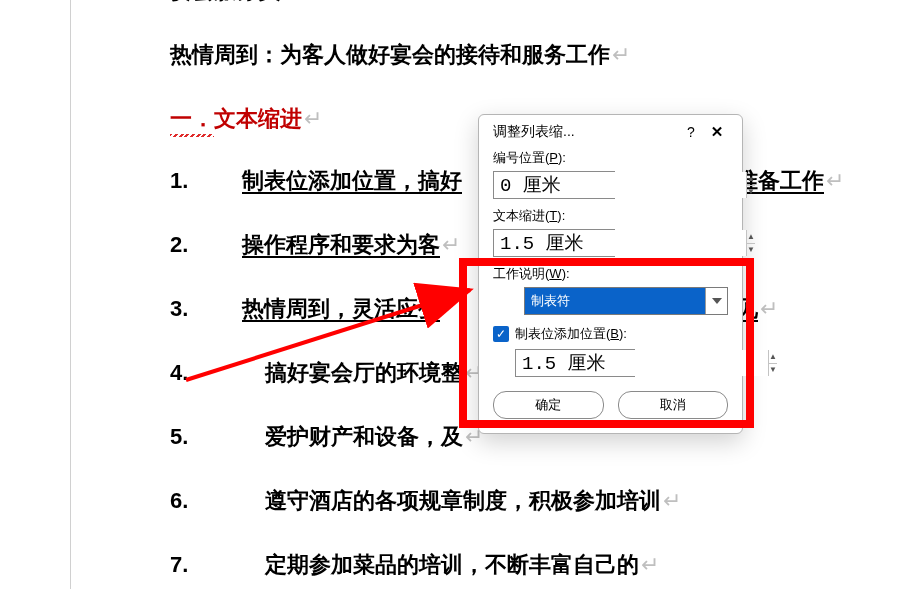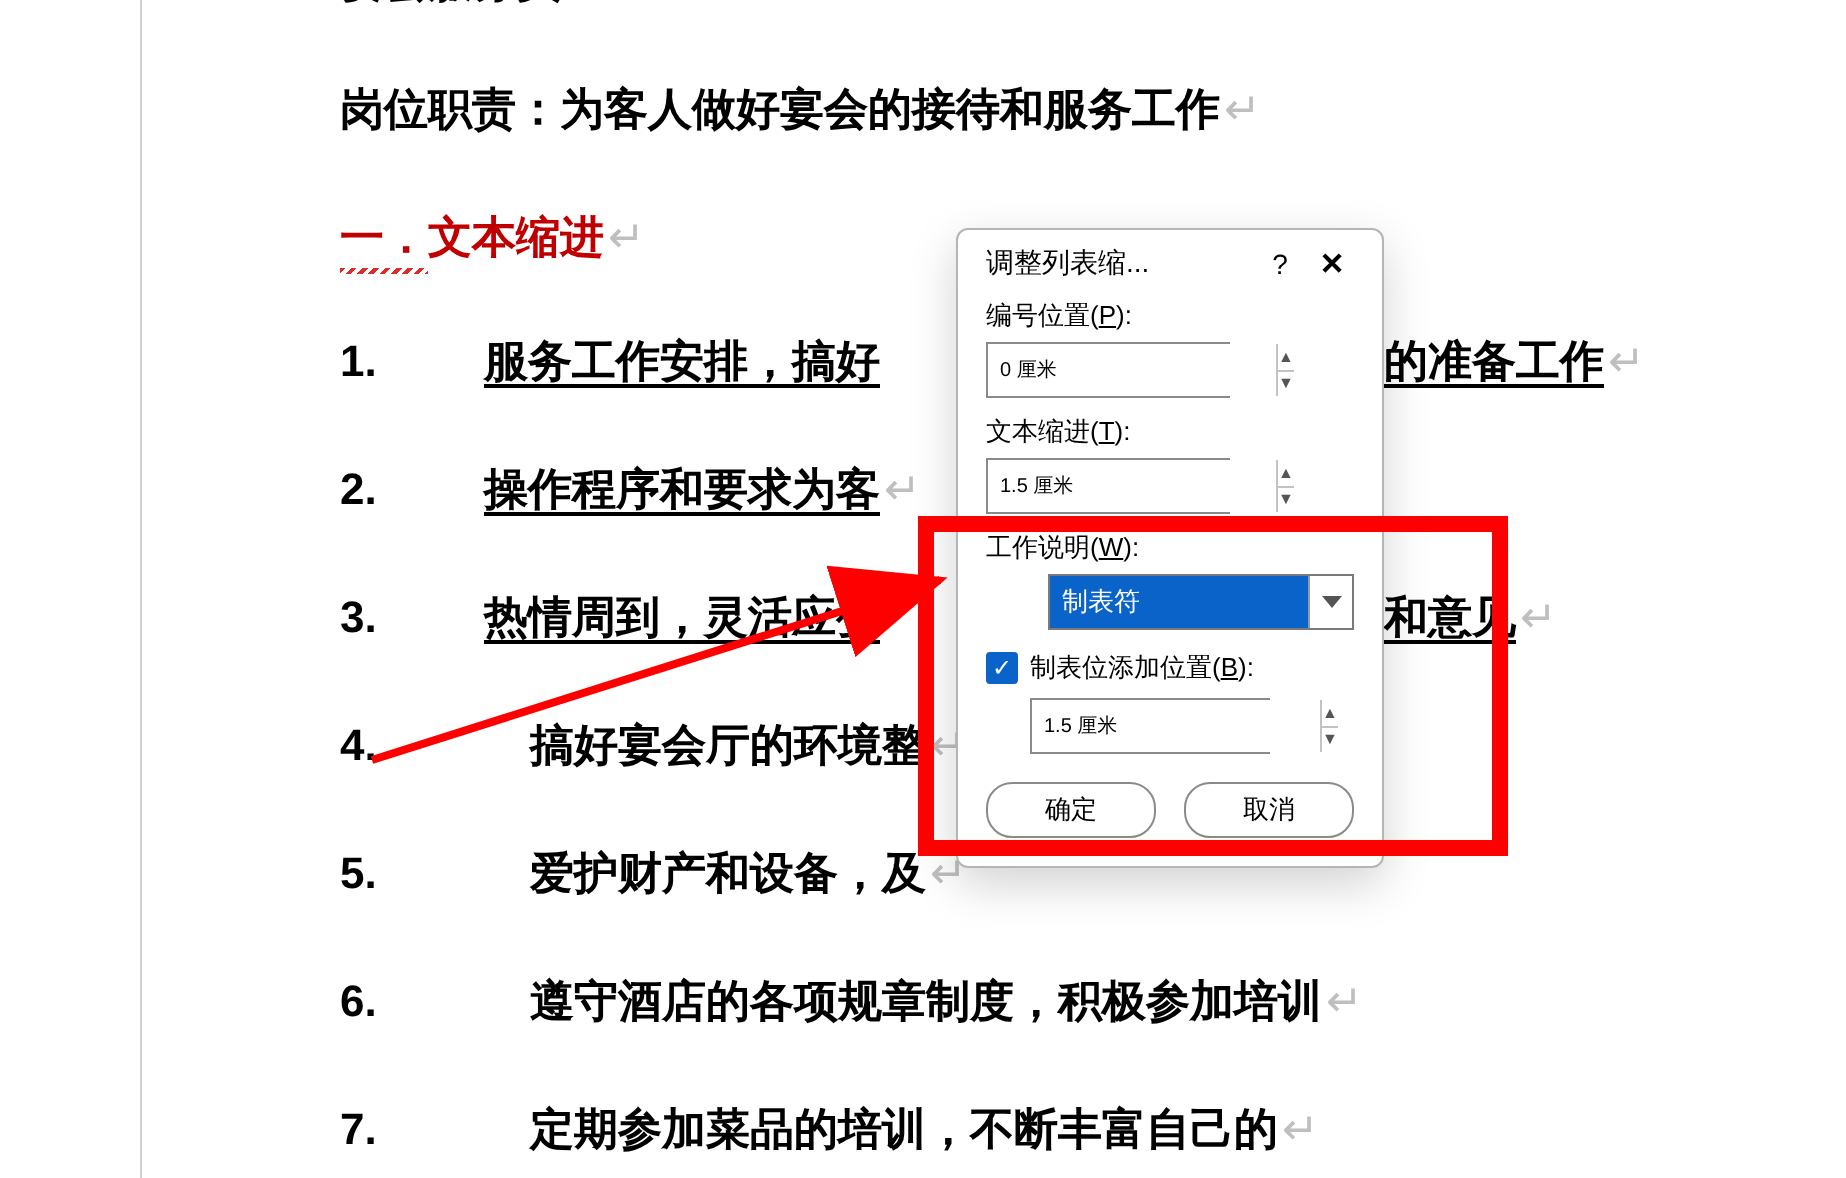--- a/index.html
+++ b/index.html
@@ -71,21 +71,21 @@
     color:#bfbfbf;
     font-weight:400;
     margin-left:2px;
   }
 
   
   .dlg {
     position: absolute;
     left: 478px;
     top: 114px;
-    width: 214px;
+    width: 265px;
     background: #fff;
     border: 1px solid #b5b5b5;
     border-radius: 6px;
     box-shadow: 0 8px 24px rgba(0,0,0,0.18);
     font-size: 13px;
     z-index: 10;
   }
   .dlg-title {
     display:flex;
     align-items:center;
@@ -102,22 +102,22 @@
   .spin {
     display:flex;
     width: 122px;
     height: 28px;
     border:1px solid #8a8a8a;
   }
   .spin input {
     border:none; outline:none;
     flex:1;
     padding: 0 6px;
-    font-size: 10px;
-    font-family: Liberation Sans, sans-serif;
+    font-size: 19px;
+    font-family: Liberation Mono, monospace;
   }
   .spin .btns {
     width:18px;
     display:flex;
     flex-direction:column;
     border-left:1px solid #c3c3c3;
   }
   .spin .btns div {
     flex:1;
     display:flex;
@@ -212,30 +212,30 @@
 </head>
 <body>
 
 <div class="page-edge"></div>
 
 <div class="doc">
   <div class="plain-bold">
     <span>宴会服务员</span><span class="ret">↵</span>
   </div>
   <div class="plain-bold">
-    <span>岗位职责：为客人做好宴会的接待和服务工作</span><span class="ret">↵</span>
+    <span>热情周到：为客人做好宴会的接待和服务工作</span><span class="ret">↵</span>
   </div>
   <div class="heading-red">
     <span class="squiggle"><span>一．</span></span><span>文本缩进</span><span class="ret" style="color:#bfbfbf">↵</span>
   </div>
 
   <ol class="list">
     <li class="li">
       <span class="num">1.</span>
-      <span class="txt">服务工作安排，搞好</span>
+      <span class="txt">制表位添加位置，搞好</span>
       <span style="width:230px"></span>
       <span class="txt">作的准备工作</span>
       <span class="ret">↵</span>
     </li>
     <li class="li">
       <span class="num">2.</span>
       <span class="txt">操作程序和要求为客</span>
       <span class="ret">↵</span>
     </li>
     <li class="li">

